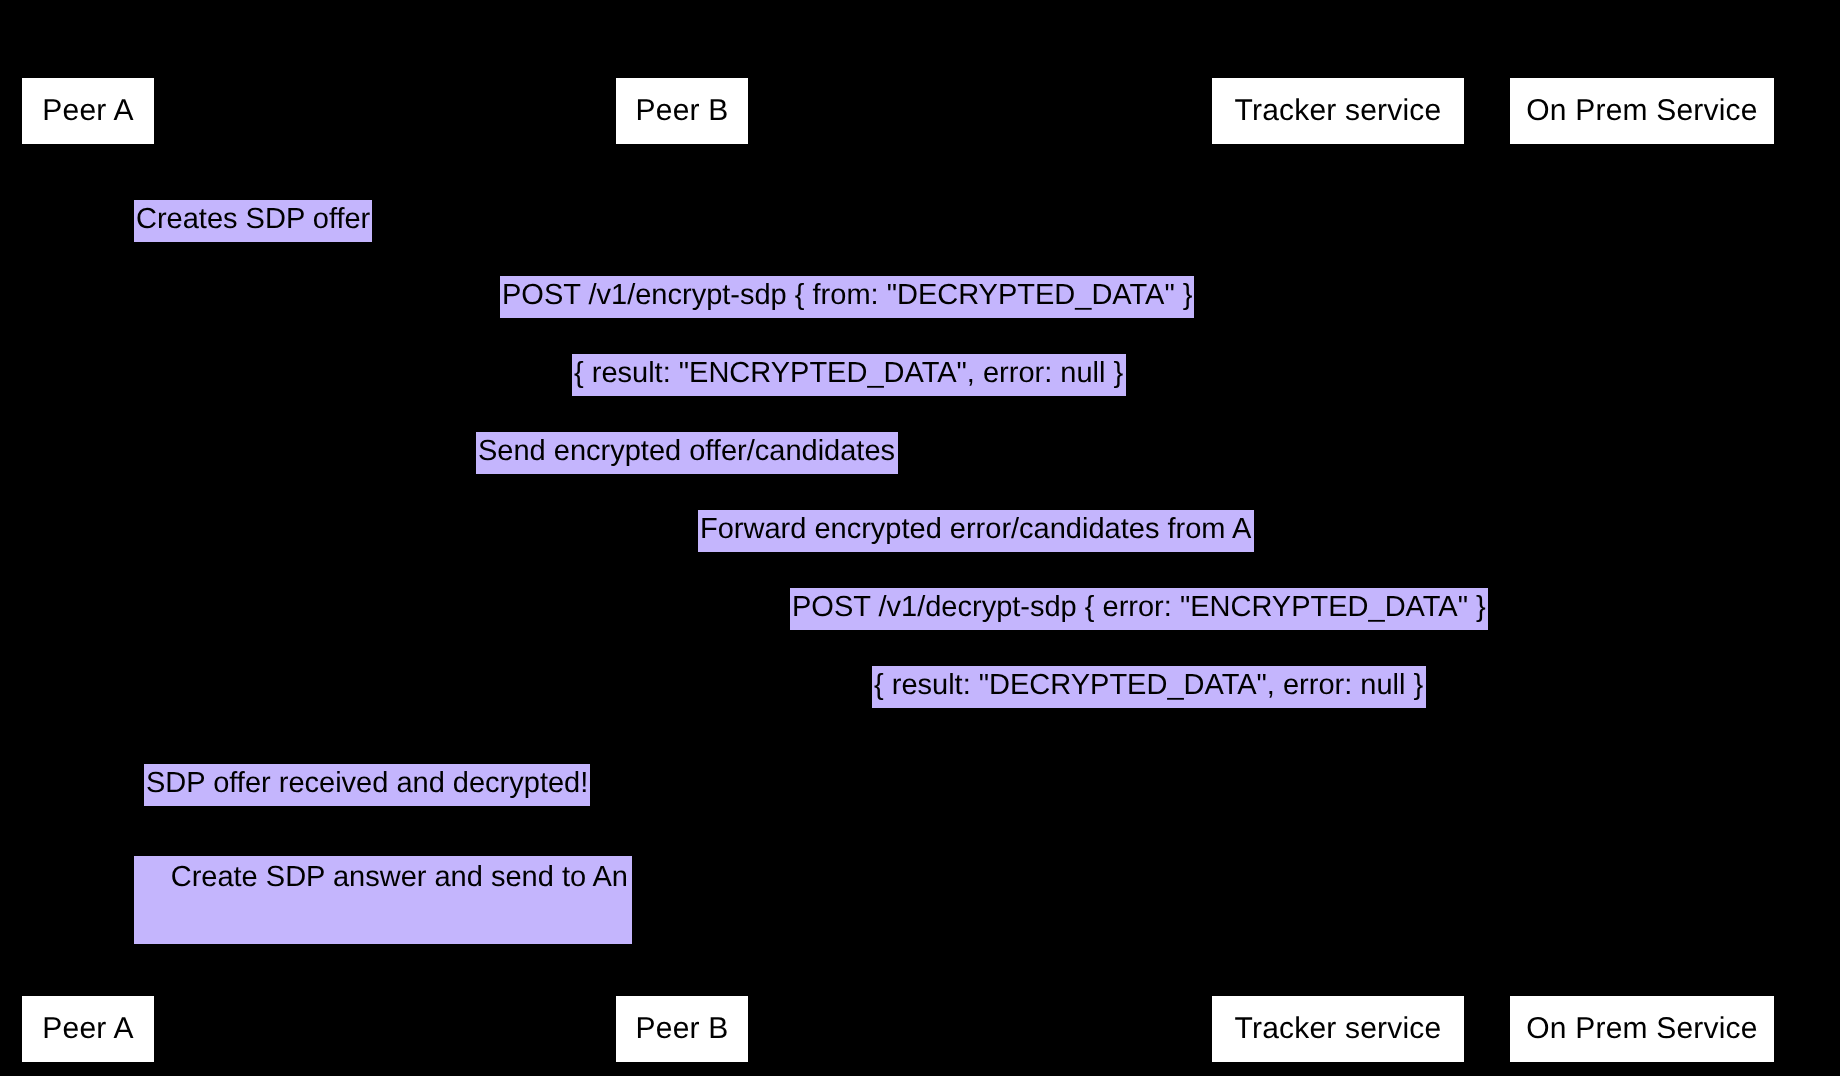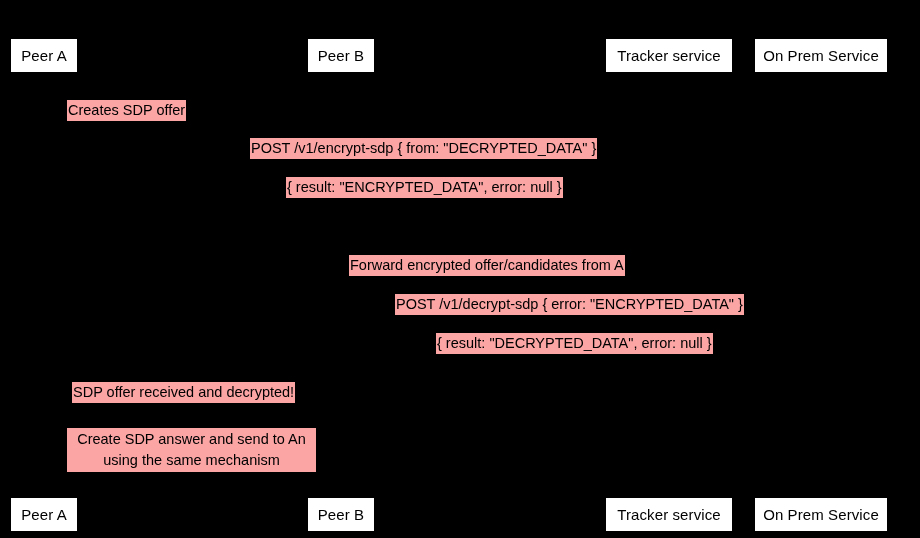--- a/index.html
+++ b/index.html
@@ -36,31 +36,31 @@
     position: absolute;
     width: 1px;
     background: #000000;
     top: 57px;
     height: 424px;
   }
   
   .label {
     position: absolute;
     box-sizing: border-box;
-    background: #fca5a5;
+    background: #c4b5fd;
     color: #000000;
     font-size: 14.5px;
     line-height: 21px;
     padding: 0px 1px;
     white-space: nowrap;
     letter-spacing: 0px;
   }
   .label.multiline {
     white-space: normal;
-    text-align: center;
+    text-align: right;
     padding: 1px 2px;
   }
 </style>
 </head>
 <body>
 
 <div id="diagram">
 
   <div class="lifeline" style="left:44px;"></div>
   <div class="lifeline" style="left:341px;"></div>
@@ -85,40 +85,42 @@
   </div>
 
   <div class="label" style="left:250px; top:122px;">
     <span>POST /v1/encrypt-sdp { from: "DECRYPTED_DATA" }</span>
   </div>
 
   <div class="label" style="left:286px; top:161px;">
     <span>{ result: "ENCRYPTED_DATA", error: null }</span>
   </div>
 
+  <div class="label" style="left:238px; top:200px;">
+    <span>Send encrypted offer/candidates</span>
+  </div>
 
   <div class="label" style="left:349px; top:239px;">
-    <span>Forward encrypted offer/candidates from A</span>
+    <span>Forward encrypted error/candidates from A</span>
   </div>
 
   <div class="label" style="left:395px; top:278px;">
     <span>POST /v1/decrypt-sdp { error: "ENCRYPTED_DATA" }</span>
   </div>
 
   <div class="label" style="left:436px; top:317px;">
     <span>{ result: "DECRYPTED_DATA", error: null }</span>
   </div>
 
   <div class="label" style="left:72px; top:366px;">
     <span>SDP offer received and decrypted!</span>
   </div>
 
   <div class="label multiline" style="left:67px; top:412px; width:249px; height:44px;">
     <span>Create SDP answer and send to An</span><br>
-    <span>using the same mechanism</span>
   </div>
 
   <div class="participant" style="left:10px; top:481px; width:68px; height:35px;">
     <span>Peer A</span>
   </div>
   <div class="participant" style="left:307px; top:481px; width:68px; height:35px;">
     <span>Peer B</span>
   </div>
   <div class="participant" style="left:605px; top:481px; width:128px; height:35px;">
     <span>Tracker service</span>

